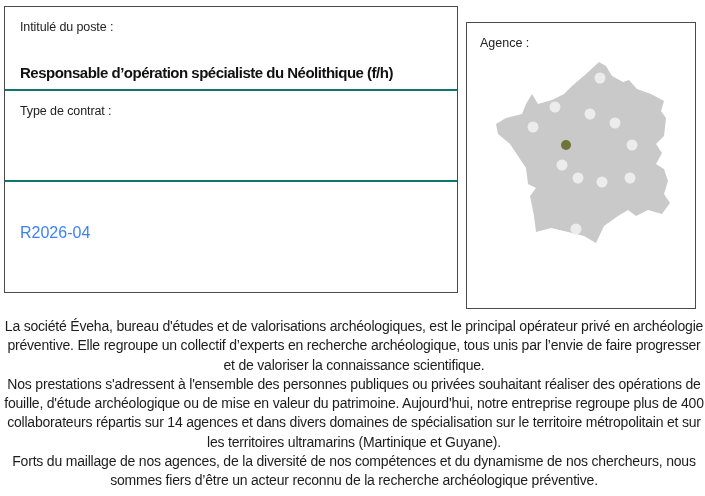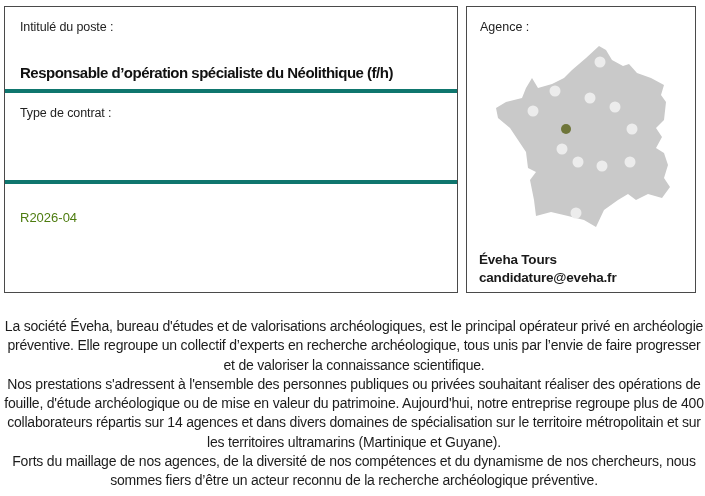--- a/index.html
+++ b/index.html
@@ -14,43 +14,43 @@
   }
   .box {
     position: absolute;
     top: 6px;
     height: 287px;
     border: 1px solid #4a4a4a;
     background: #ffffff;
     box-sizing: border-box;
   }
   .job-card { left: 4px; width: 454px; display: flex; flex-direction: column; }
-  .agency-card { left: 466px; width: 230px; }
+  .agency-card { left: 466px; width: 230px; margin-top: 16px; }
   .job-section { box-sizing: border-box; padding: 13px 15px 0 15px; }
-  .job-section + .job-section { border-top: 4px solid #0f766e; }
+  .job-section + .job-section { border-top: 2px solid #0f766e; }
   .sec-1 { height: 82px; }
   .sec-2 { height: 91px; }
   .sec-3 { flex: 1; }
   .field-label {
     font-size: 12.5px;
     color: #222222;
     letter-spacing: -0.1px;
   }
   .field-value-strong {
     margin-top: 30px;
     font-size: 15px;
     font-weight: bold;
     color: #111111;
     letter-spacing: -0.5px;
     white-space: nowrap;
   }
   .field-value-plain {
-    margin-top: 13px;
-    font-size: 13px;
-    color: #4d7c0f;
+    margin-top: 29px;
+    font-size: 16px;
+    color: #3b82f6;
   }
   .agency-label {
     position: absolute;
     left: 13px;
     top: 13px;
     font-size: 12.5px;
     color: #222222;
   }
   .map-wrap {
     position: absolute;
@@ -119,24 +119,20 @@
             <circle cx="136" cy="89" r="5.5" fill="#ececec"></circle>
             <circle cx="66" cy="109" r="5.5" fill="#ececec"></circle>
             <circle cx="82" cy="122" r="5.5" fill="#ececec"></circle>
             <circle cx="106" cy="126" r="5.5" fill="#ececec"></circle>
             <circle cx="134" cy="122" r="5.5" fill="#ececec"></circle>
             <circle cx="80" cy="173" r="5.5" fill="#ececec"></circle>
           </g>
       </svg>
     </div>
 
-    <div class="agency-contact">
-      <div>Éveha Tours</div>
-      <div>candidature@eveha.fr</div>
-    </div>
   </div>
 
   <div class="description">
     <p>La société Éveha, bureau d'études et de valorisations archéologiques, est le principal opérateur privé en archéologie préventive. Elle regroupe un collectif d’experts en recherche archéologique, tous unis par l’envie de faire progresser et de valoriser la connaissance scientifique.</p>
     <p>Nos prestations s'adressent à l'ensemble des personnes publiques ou privées souhaitant réaliser des opérations de fouille, d'étude archéologique ou de mise en valeur du patrimoine. Aujourd'hui, notre entreprise regroupe plus de 400 collaborateurs répartis sur 14 agences et dans divers domaines de spécialisation sur le territoire métropolitain et sur les territoires ultramarins (Martinique et Guyane).</p>
     <p>Forts du maillage de nos agences, de la diversité de nos compétences et du dynamisme de nos chercheurs, nous sommes fiers d’être un acteur reconnu de la recherche archéologique préventive.</p>
   </div>
 
 </div>
 

